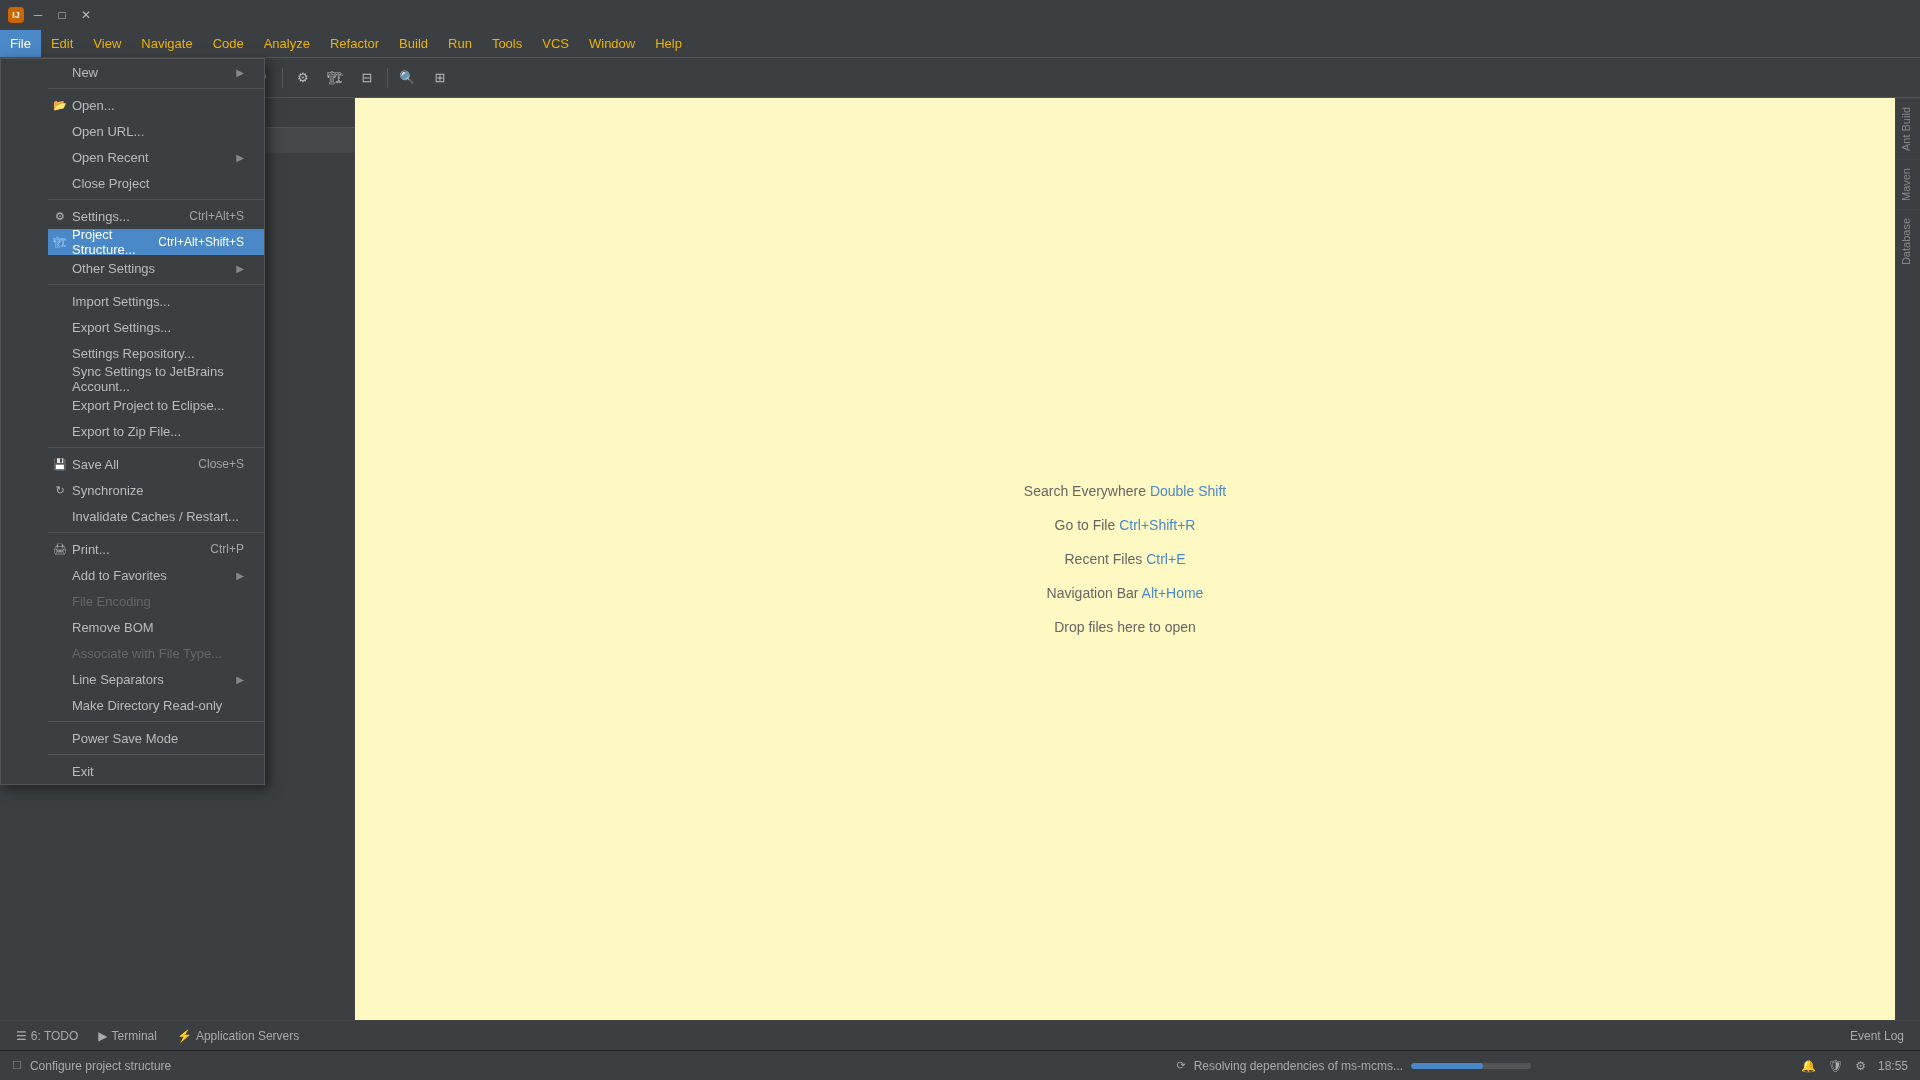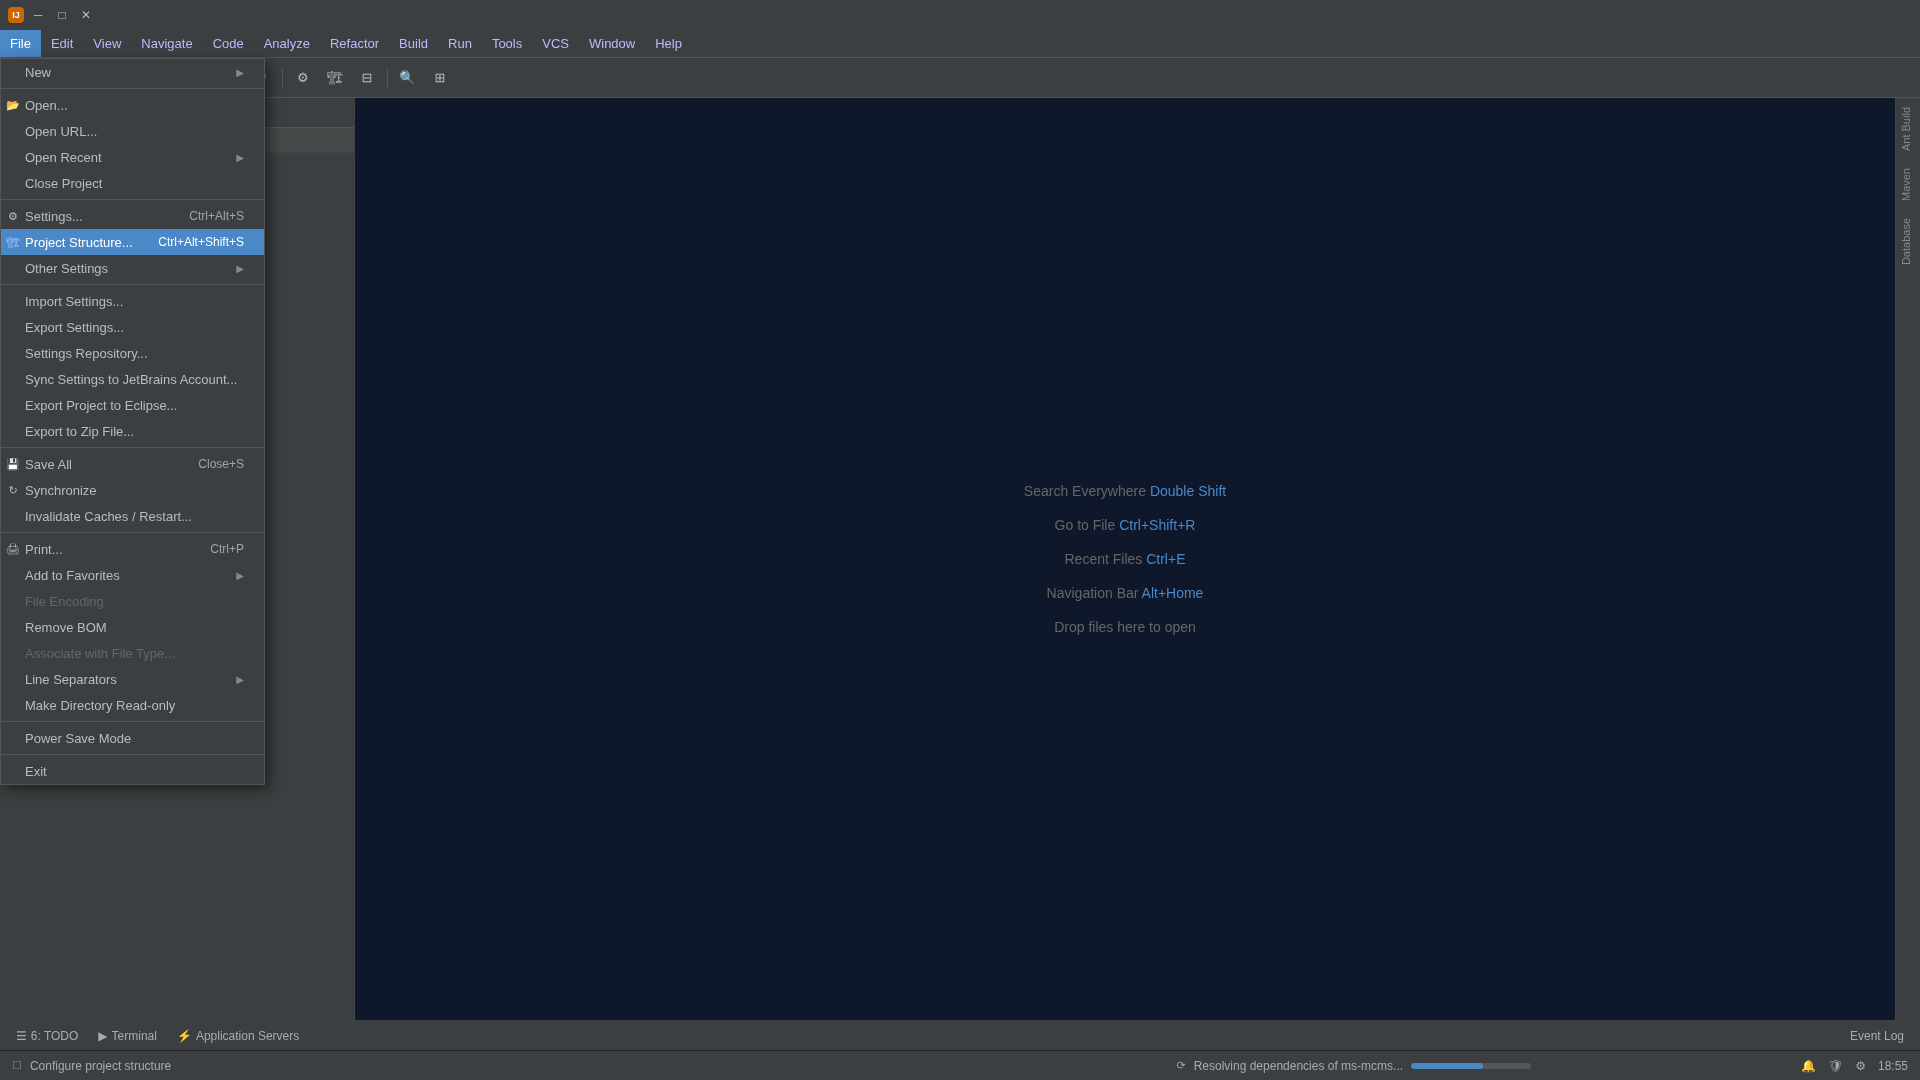--- a/index.html
+++ b/index.html
@@ -59,21 +59,21 @@
     #menu-bar {
       width: 100%;
       height: 28px;
       background: #3c3f41;
       display: flex;
       align-items: center;
       border-bottom: 1px solid #555;
     }
     .menu-item {
       padding: 4px 10px;
-      color: #c4b5fd;
+      color: #eab308;
       font-size: 13px;
       cursor: pointer;
       height: 100%;
       display: flex;
       align-items: center;
     }
     .menu-item:hover, .menu-item.active {
       background: #4c5052;
     }
     .menu-item.active {
@@ -163,21 +163,21 @@
       align-items: center;
       padding: 0 8px;
       color: #aaaaaa;
       font-size: 11px;
       border-bottom: 1px solid #444;
     }
 
     
     #editor-area {
       flex: 1;
-      background: #0f172a;
+      background: #fef9c3;
       display: flex;
       align-items: center;
       justify-content: center;
       flex-direction: column;
       gap: 18px;
       color: #555;
     }
     .editor-hint {
       font-size: 14px;
       color: #666;
@@ -253,20 +253,21 @@
     
     #file-dropdown {
       position: absolute;
       top: 58px;
       left: 0;
       width: 265px;
       background: #3c3f41;
       border: 1px solid #555;
       box-shadow: 4px 4px 12px rgba(0,0,0,0.5);
       z-index: 1000;
+      padding-left: 47px;
     }
     .dropdown-item {
       height: 26px;
       display: flex;
       align-items: center;
       padding: 0 20px 0 24px;
       color: #bbbbbb;
       font-size: 13px;
       cursor: pointer;
       position: relative;

